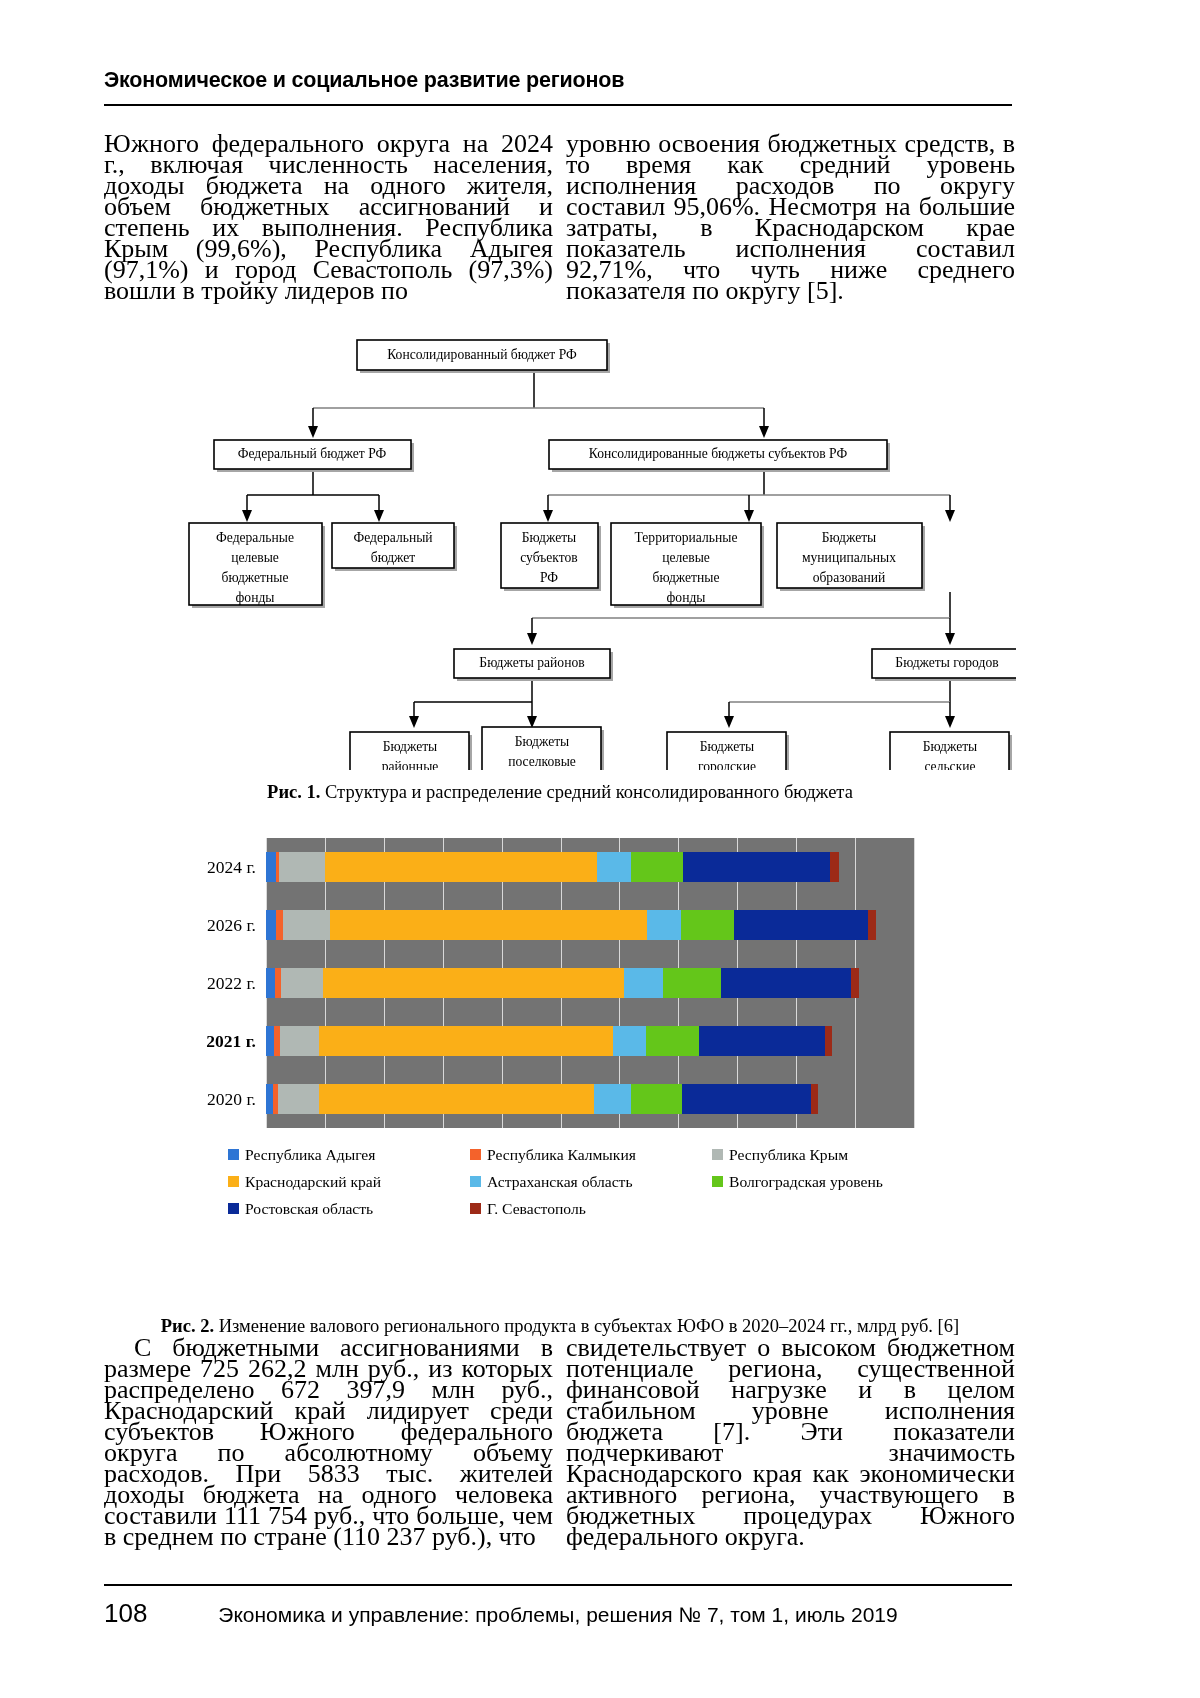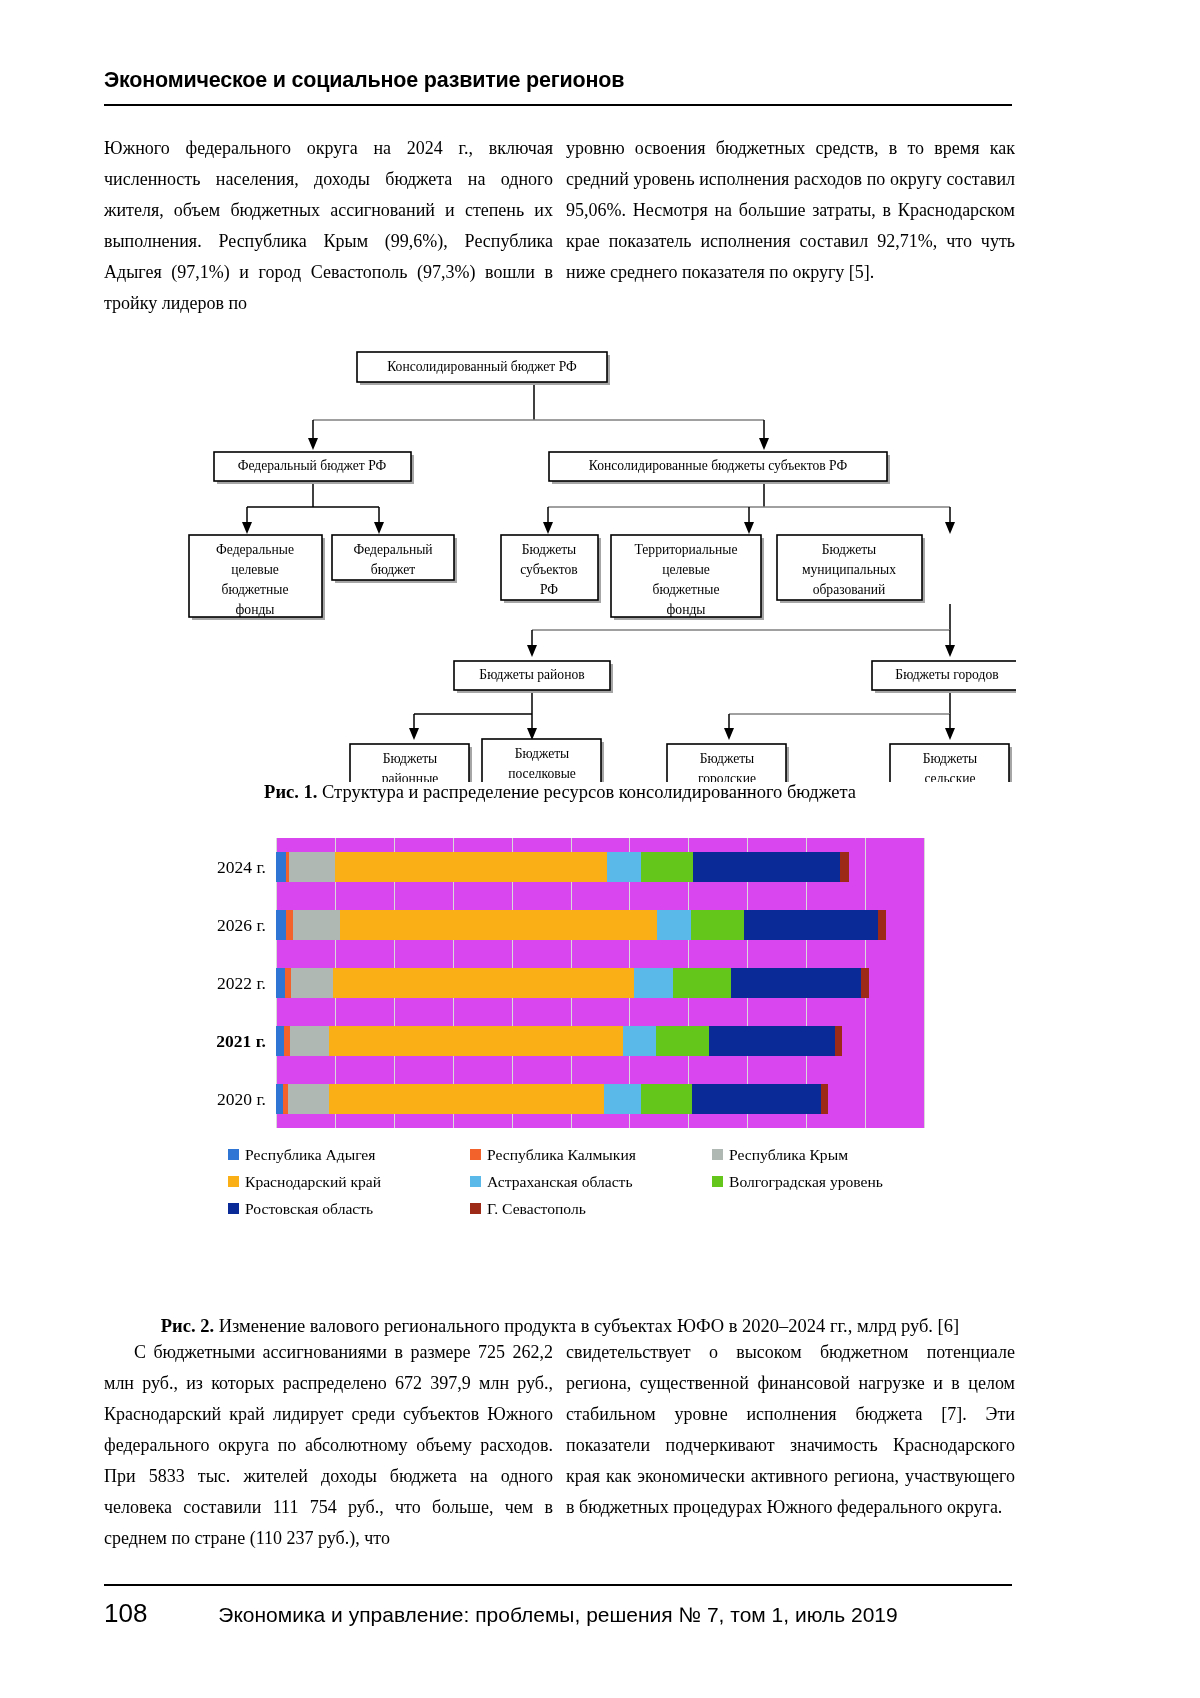--- a/index.html
+++ b/index.html
@@ -41,39 +41,39 @@
     width: 908px;
     height: 0;
     border-top: 2.2px solid #000;
   }
 
   
   .col {
     position: absolute;
     top: 133px;
     width: 449px;
-    font-size: 18px;
-    line-height: 31px;
+    font-size: 26px;
+    line-height: 21px;
     text-align: justify;
     text-justify: inter-word;
     hyphens: manual;
   }
   .col.left  { left: 104px; }
   .col.right { left: 566px; }
 
   .col.bottom-left  { left: 104px; top: 1337px; width: 449px; }
   .col.bottom-right { left: 566px; top: 1337px; width: 449px; }
   .col p { margin: 0; }
   .col p.indent { text-indent: 30px; }
 
   
   #fig1 {
     position: absolute;
     left: 104px;
-    top: 342px;
+    top: 330px;
     width: 912px;
     height: 440px;
     text-align: center;
   }
   #fig1 svg { display: block; }
   .bx {
     fill: #ffffff;
     stroke: #000000;
     stroke-width: 1.6;
   }
@@ -113,25 +113,25 @@
   
   #fig2 {
     position: absolute;
     left: 190px;
     top: 838px;
     width: 730px;
     height: 420px;
   }
   .chart-plot {
     position: absolute;
-    left: 86px;
+    left: 76px;
     top: 0px;
     width: 648px;
     height: 290px;
-    background: #d946ef;
+    background: #737373;
   }
   .gridline {
     position: absolute;
     top: 0;
     width: 1px;
     height: 290px;
     background: #d9d9d9;
   }
   .barrow {
     position: absolute;
@@ -355,21 +355,21 @@
       <g>
         <rect class="bxsh" x="789" y="405" width="119" height="47"></rect>
         <rect class="bx" x="786" y="402" width="119" height="47"></rect>
         <text class="nodetext" x="846" y="418">Бюджеты</text>
         <text class="nodetext" x="846" y="438">сельские</text>
       </g>
     </svg>
   </div>
 
   <div class="fig-caption" id="cap1">
-    <b>Рис. 1.</b><span> Структура и распределение ресурсов консолидированного бюджета</span>
+    <b>Рис. 1.</b><span> Структура и распределение средний консолидированного бюджета</span>
   </div>
 
   <div id="fig2">
     <div class="chart-plot" id="plot">
         <div class="gridline" style="left: 0px;"></div>
         <div class="gridline" style="left: 58.9091px;"></div>
         <div class="gridline" style="left: 117.818px;"></div>
         <div class="gridline" style="left: 176.727px;"></div>
         <div class="gridline" style="left: 235.636px;"></div>
         <div class="gridline" style="left: 294.545px;"></div>

